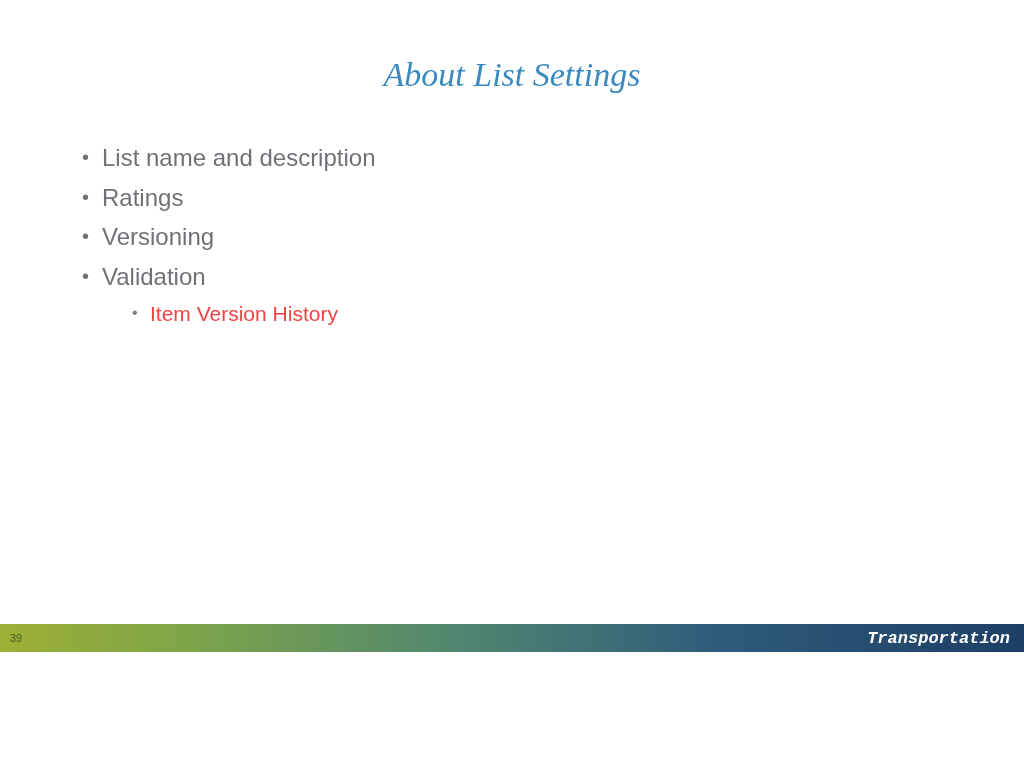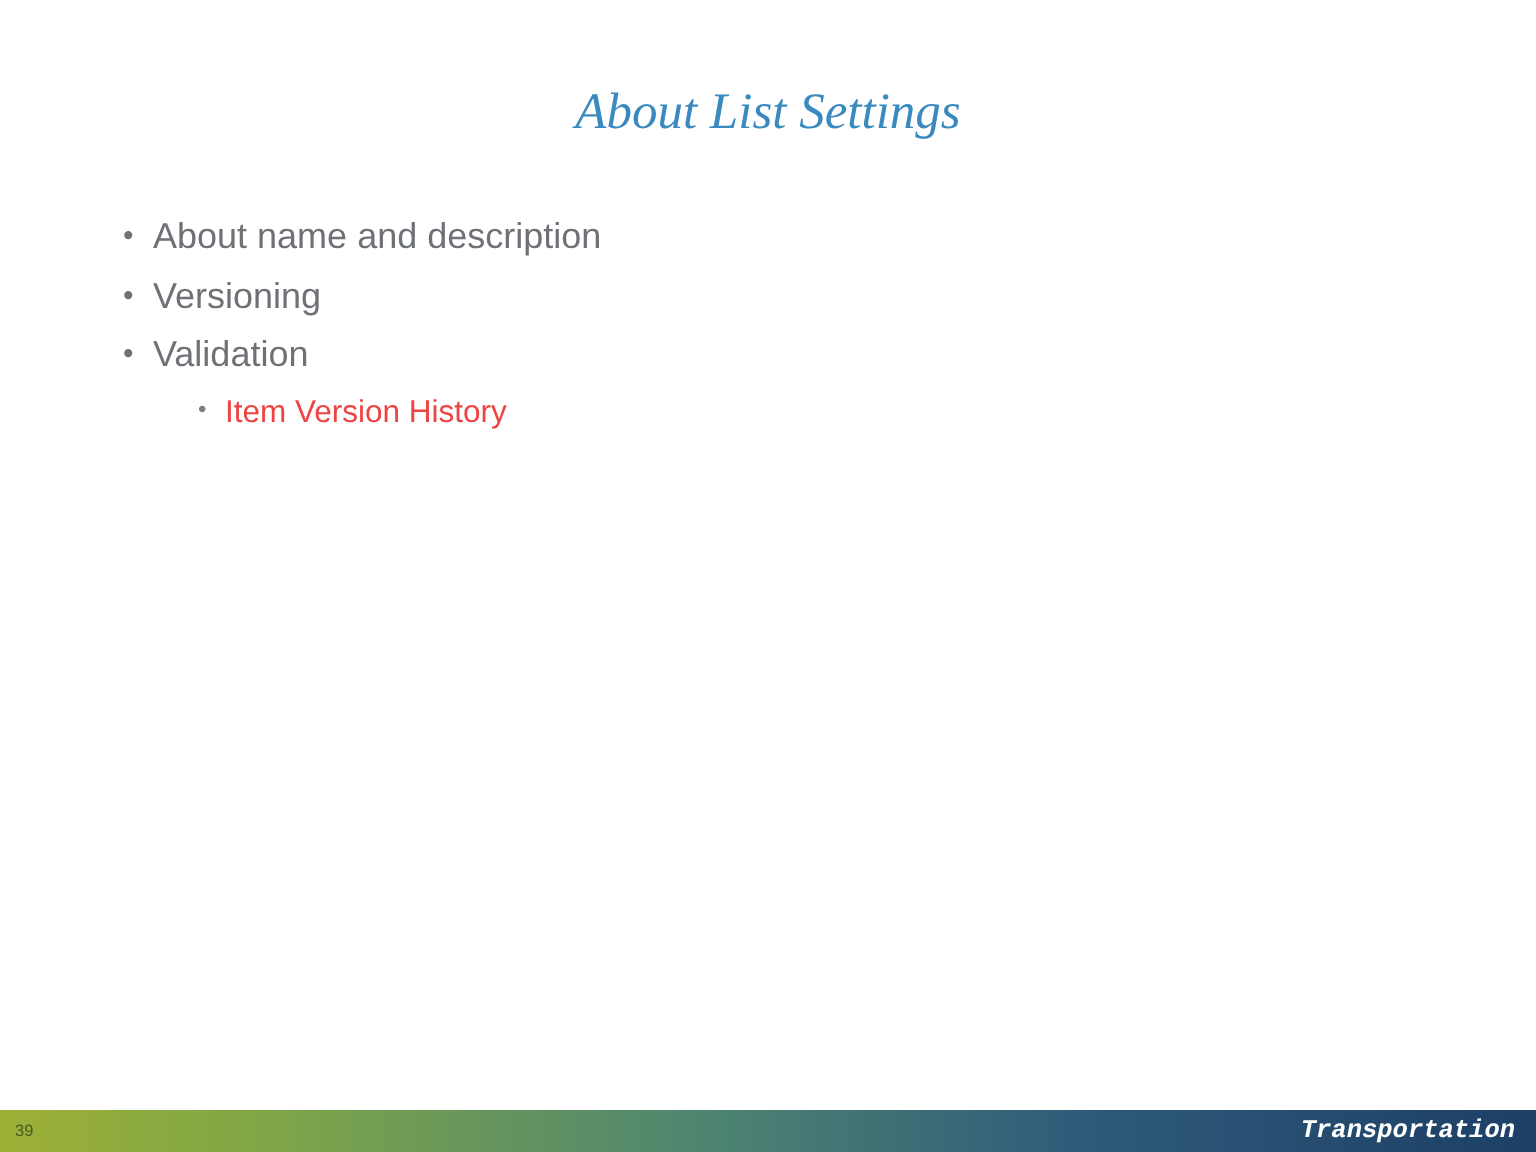--- a/index.html
+++ b/index.html
@@ -1,17 +1,17 @@
 <!DOCTYPE html>
 <html><head>
 <meta charset="utf-8">
 <style>
   * { box-sizing: border-box; margin: 0; padding: 0; }
   html, body { width: 1024px; height: 768px; font-family: Arial, Helvetica, sans-serif; background: #fff; overflow: hidden; }
-  .slide { position: relative; width: 1024px; height: 768px; background: #fff; }
+  .slide { position: relative; width: 1024px; height: 652px; background: #fff; }
   .title {
     position: absolute;
     top: 56px;
     left: 0;
     width: 100%;
     text-align: center;
     font-family: Georgia, 'Times New Roman', serif;
     font-style: italic;
     font-size: 34px;
     color: #3a8abf;
@@ -85,21 +85,22 @@
 </style>
 </head>
 <body>
 
 <div class="slide">
 
   <h1 class="title">About List Settings</h1>
 
   <div class="content">
     <ul>
-      <li>About name and description</li>
+      <li>List name and description</li>
+      <li>Ratings</li>
       <li>Versioning</li>
       <li>
         <span>Validation</span>
         <ul class="sub">
           <li>Item Version History</li>
         </ul>
       </li>
     </ul>
   </div>
 

